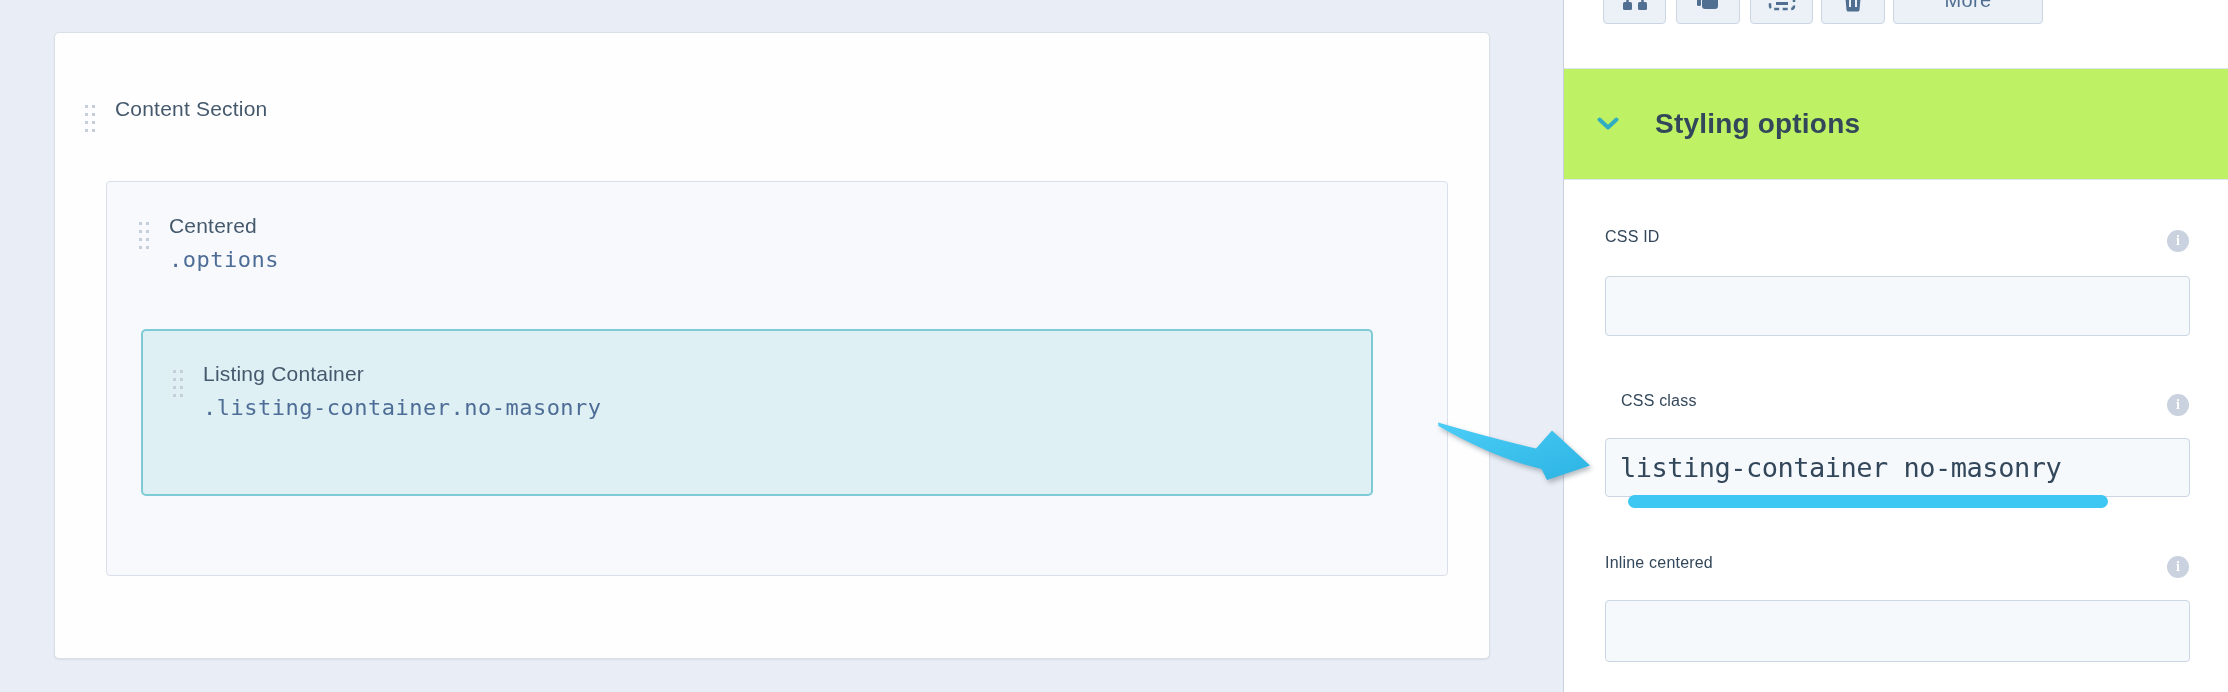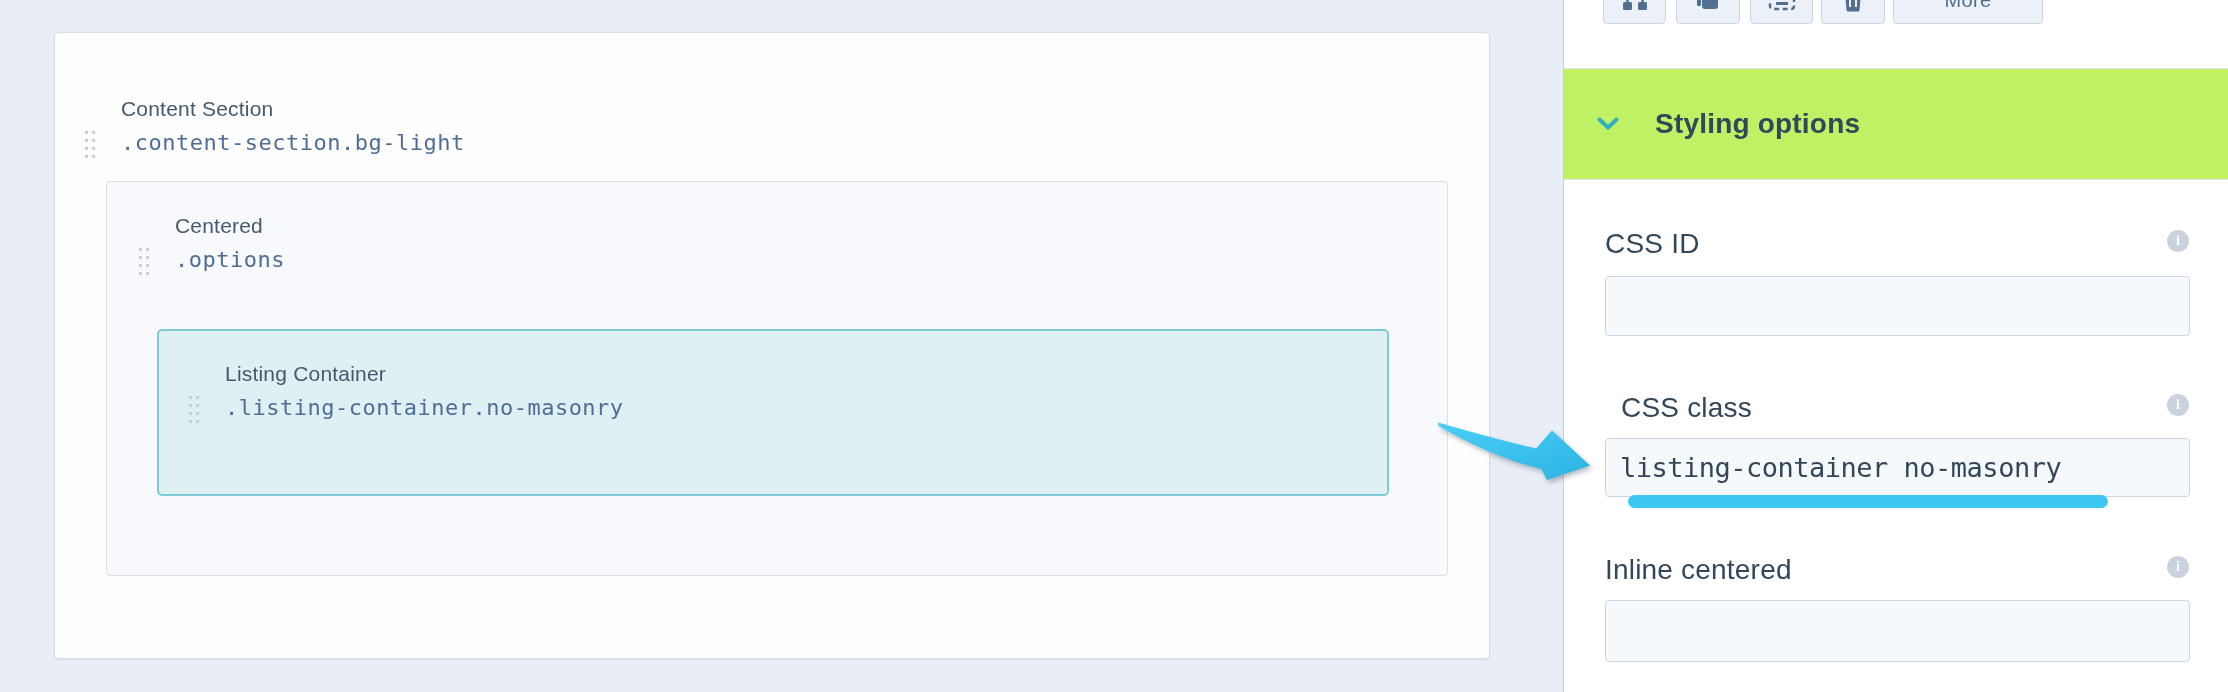--- a/index.html
+++ b/index.html
@@ -19,21 +19,21 @@
   }
   .centered-box{
     left:105px;top:180px;width:1332px;height:393px;
     background:#f7f9fc;border:1px solid #d9e0ea;border-radius:4px;
   }
   .listing-box{
     left:155px;top:327px;width:1232px;height:167px;
     background:#def0f4;border:2px solid #7ecbd6;border-radius:5px;
     box-sizing:border-box;
   }
-  .node-head{display:flex;align-items:flex-end;gap:26px;}
+  .node-head{display:flex;align-items:flex-start;gap:20px;}
   .drag-handle{
     display:grid;grid-template-columns:3px 3px;grid-auto-rows:3px;
     column-gap:4px;row-gap:5px;margin-top:10px;cursor:grab;
   }
   .drag-handle i{background:#c5cedb;display:block;}
   .node-label{
     font-size:21px;color:#45596d;line-height:28px;letter-spacing:.2px;
   }
   .node-selector{
     font-family:"DejaVu Sans Mono","Liberation Mono",monospace;
@@ -58,21 +58,21 @@
     left:1564px;top:68px;width:664px;height:112px;background:#bef264;
     border-top:1px solid #dee4ed;border-bottom:1px solid #dee4ed;
     box-sizing:border-box;display:flex;align-items:center;cursor:pointer;
   }
   .chevron{margin-left:33px;}
   .section-title{
     margin-left:36px;font-size:28px;font-weight:600;color:#33475b;
     letter-spacing:.2px;
   }
   .field-label{
-    position:absolute;left:1605px;font-size:28px;color:#33475b;
+    position:absolute;left:1605px;font-size:16px;color:#33475b;
     letter-spacing:.2px;
   }
   .info-icon{
     position:absolute;left:2167px;width:22px;height:22px;border-radius:50%;
     background:#c9d2de;color:#ffffff;font-size:14px;font-weight:bold;
     display:flex;align-items:center;justify-content:center;cursor:pointer;
     font-family:"Liberation Serif",serif;
   }
   .text-input{
     position:absolute;left:1605px;width:585px;height:60px;
@@ -100,21 +100,20 @@
         <i></i>
         <i></i>
         <i></i>
         <i></i>
         <i></i>
         <i></i>
         <i></i>
     </span>
     <span>
       <div class="node-label">Content Section</div>
-      <div class="node-selector">.content-section.bg-light</div>
     </span>
   </div>
 
   <div class="abs centered-box" style="left:51px;top:148px;padding-left:8px;">
     <div class="abs node-head" style="left:32px;top:30px;">
       <span class="drag-handle">
         <i></i>
           <i></i>
           <i></i>
           <i></i>
@@ -122,21 +121,21 @@
           <i></i>
           <i></i>
           <i></i>
       </span>
       <span>
         <div class="node-label">Centered</div>
         <div class="node-selector">.options</div>
       </span>
     </div>
 
-    <div class="abs listing-box" style="left:50px;top:147px;">
+    <div class="abs listing-box" style="left:34px;top:147px;">
       <div class="abs node-head" style="left:30px;top:29px;">
         <span class="drag-handle">
           <i></i>
             <i></i>
             <i></i>
             <i></i>
             <i></i>
             <i></i>
             <i></i>
             <i></i>

